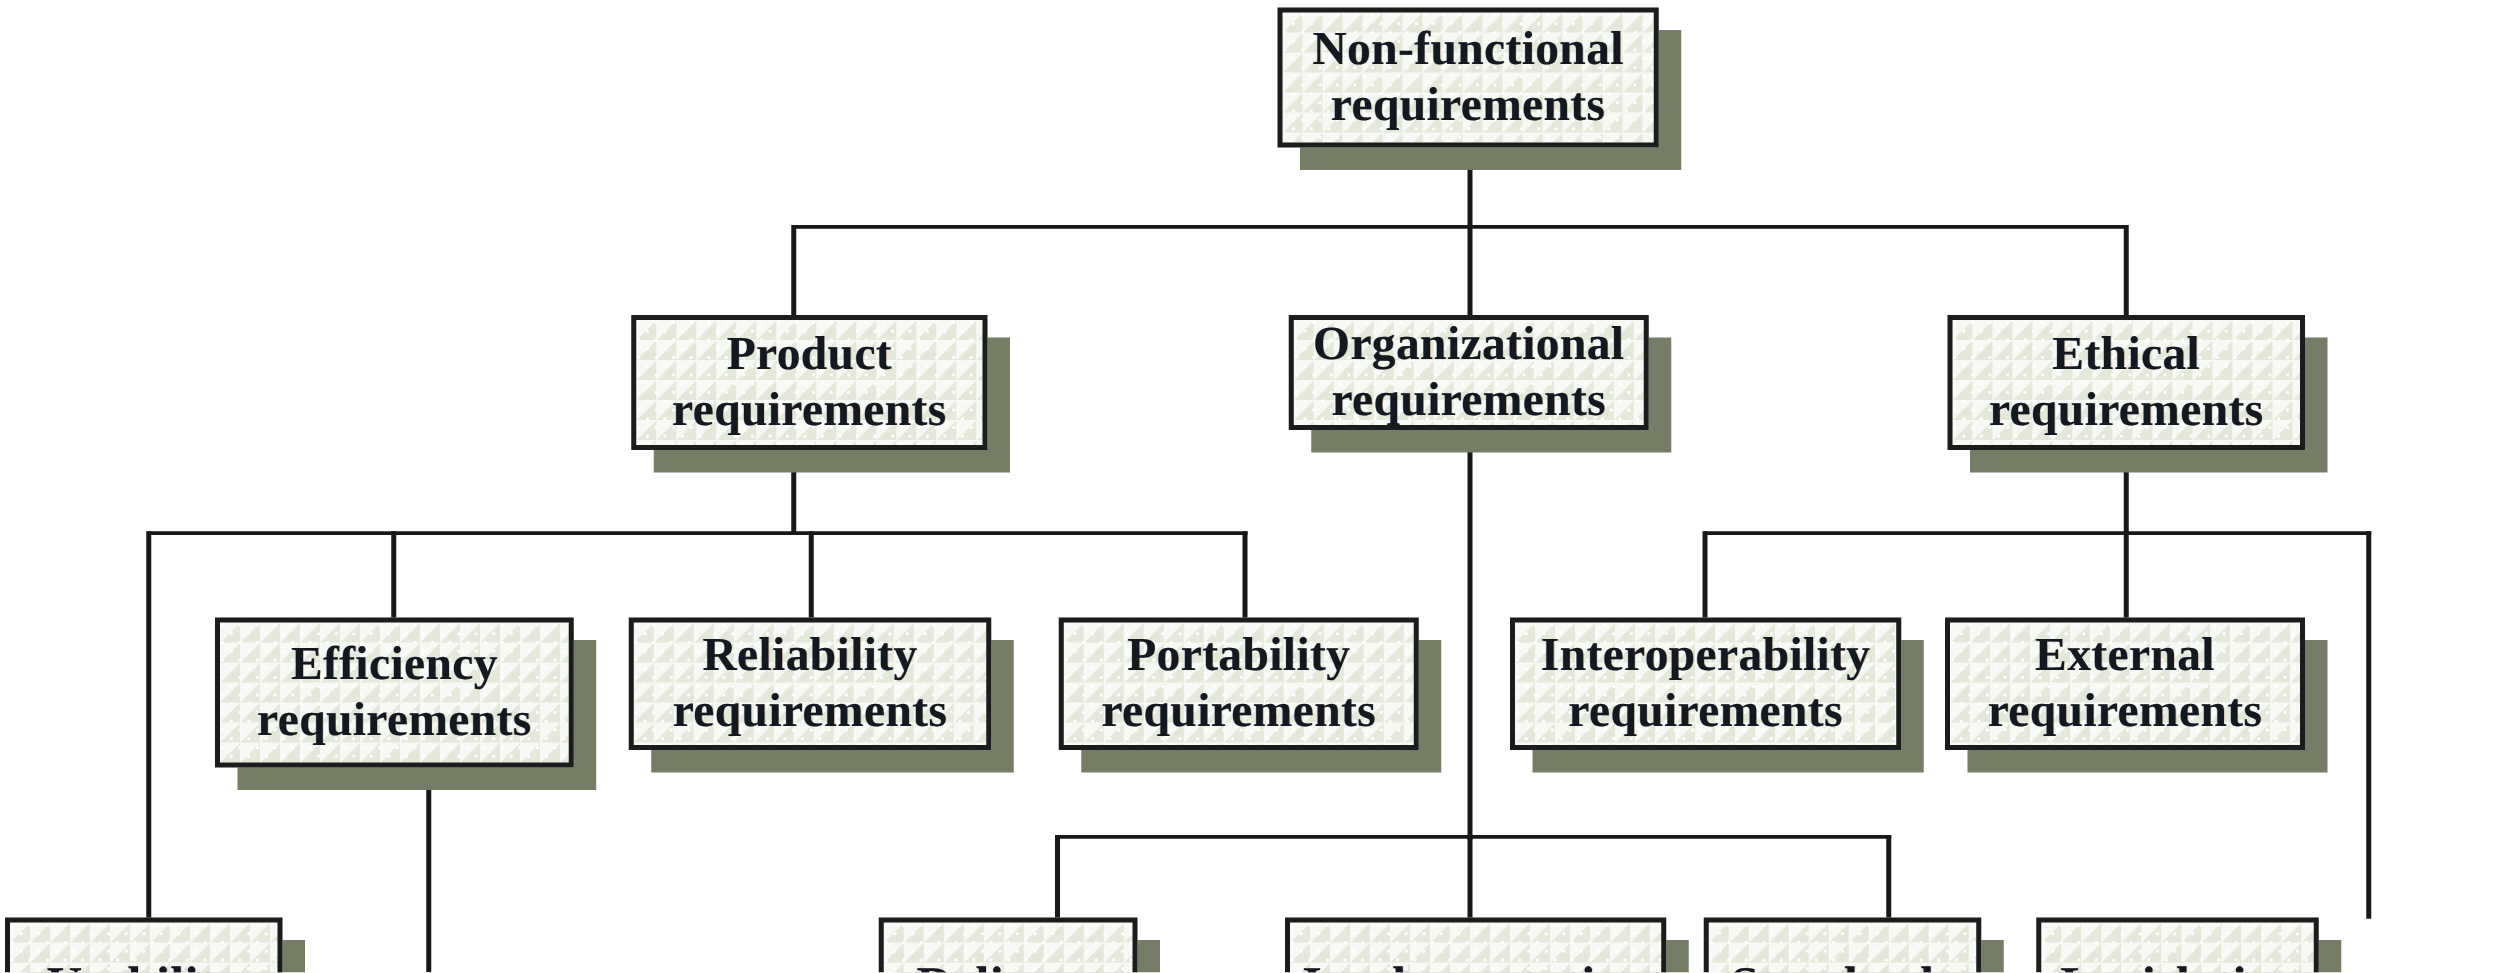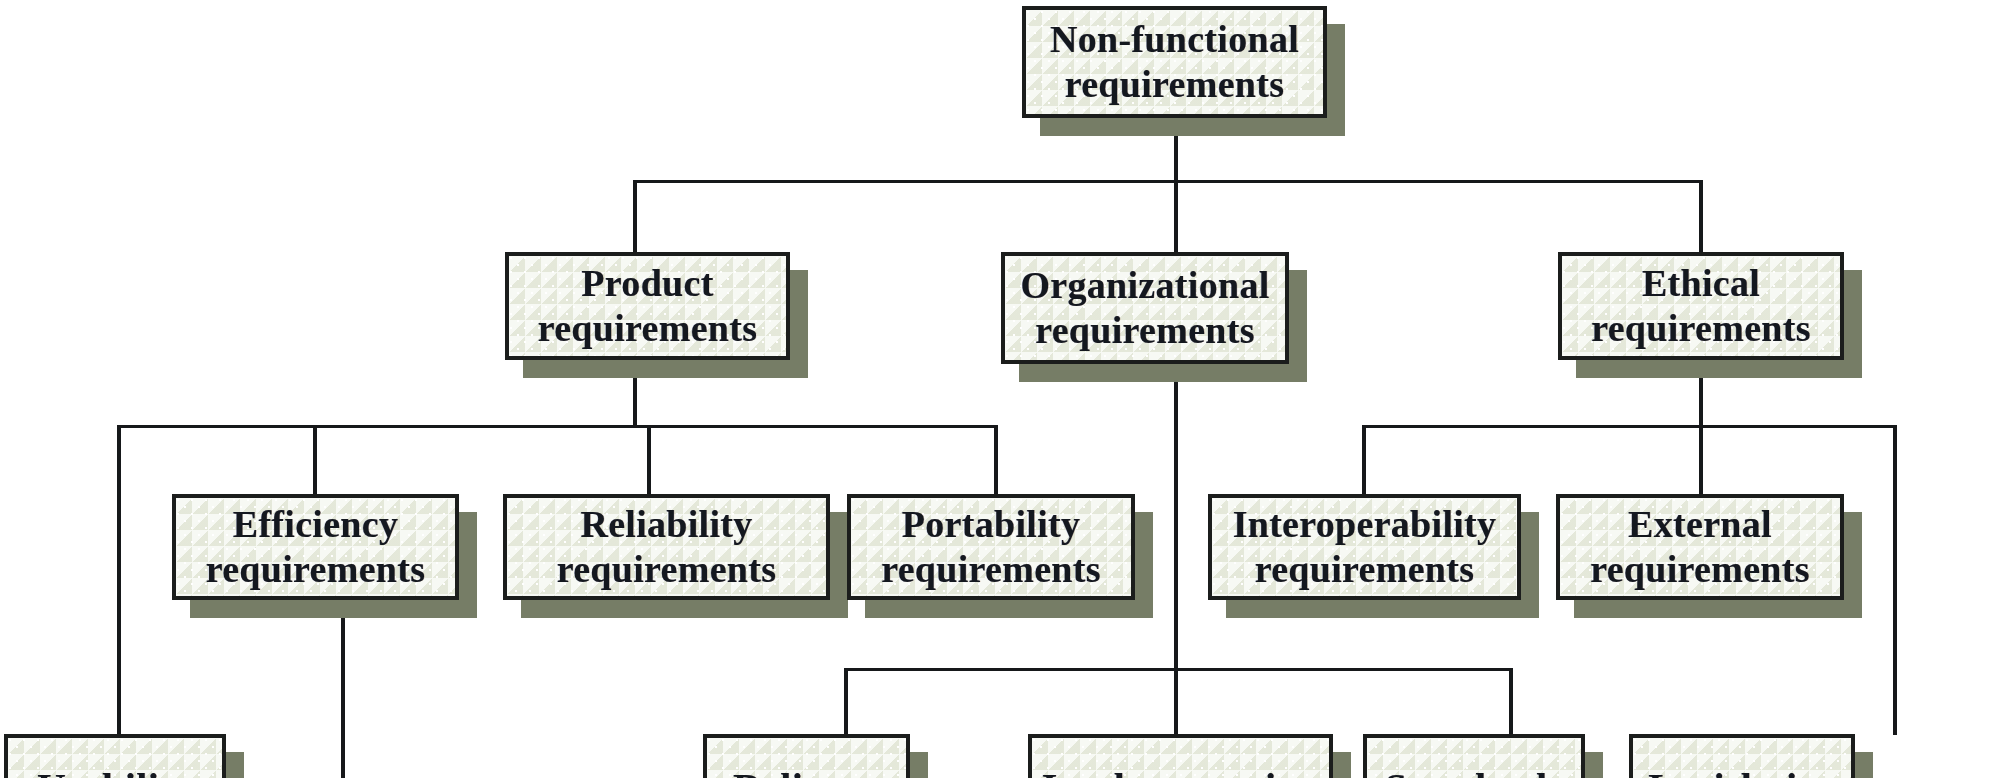--- a/index.html
+++ b/index.html
@@ -130,45 +130,45 @@
   </div>
 
   <div class="node" style="left:505px; top:252px; width:285px; height:108px;padding-left:26px;">
     <div class="shadow"></div>
     <div class="face">
       <span class="label">Product
 requirements</span>
     </div>
   </div>
 
-  <div class="node" style="left:1001px; top:252px; width:288px; height:112px;">
+  <div class="node" style="left:1031px; top:252px; width:288px; height:92px;">
     <div class="shadow"></div>
     <div class="face">
       <span class="label">Organizational
 requirements</span>
     </div>
   </div>
 
   <div class="node" style="left:1558px; top:252px; width:286px; height:108px;">
     <div class="shadow"></div>
     <div class="face">
       <span class="label">Ethical
 requirements</span>
     </div>
   </div>
 
-  <div class="node" style="left:172px; top:494px; width:287px; height:106px;">
+  <div class="node" style="left:172px; top:494px; width:287px; height:120px;">
     <div class="shadow"></div>
     <div class="face">
       <span class="label">Efficiency
 requirements</span>
     </div>
   </div>
 
-  <div class="node" style="left:503px; top:494px; width:327px; height:106px;">
+  <div class="node" style="left:503px; top:494px; width:290px; height:106px;">
     <div class="shadow"></div>
     <div class="face">
       <span class="label">Reliability
 requirements</span>
     </div>
   </div>
 
   <div class="node" style="left:847px; top:494px; width:288px; height:106px;">
     <div class="shadow"></div>
     <div class="face">

